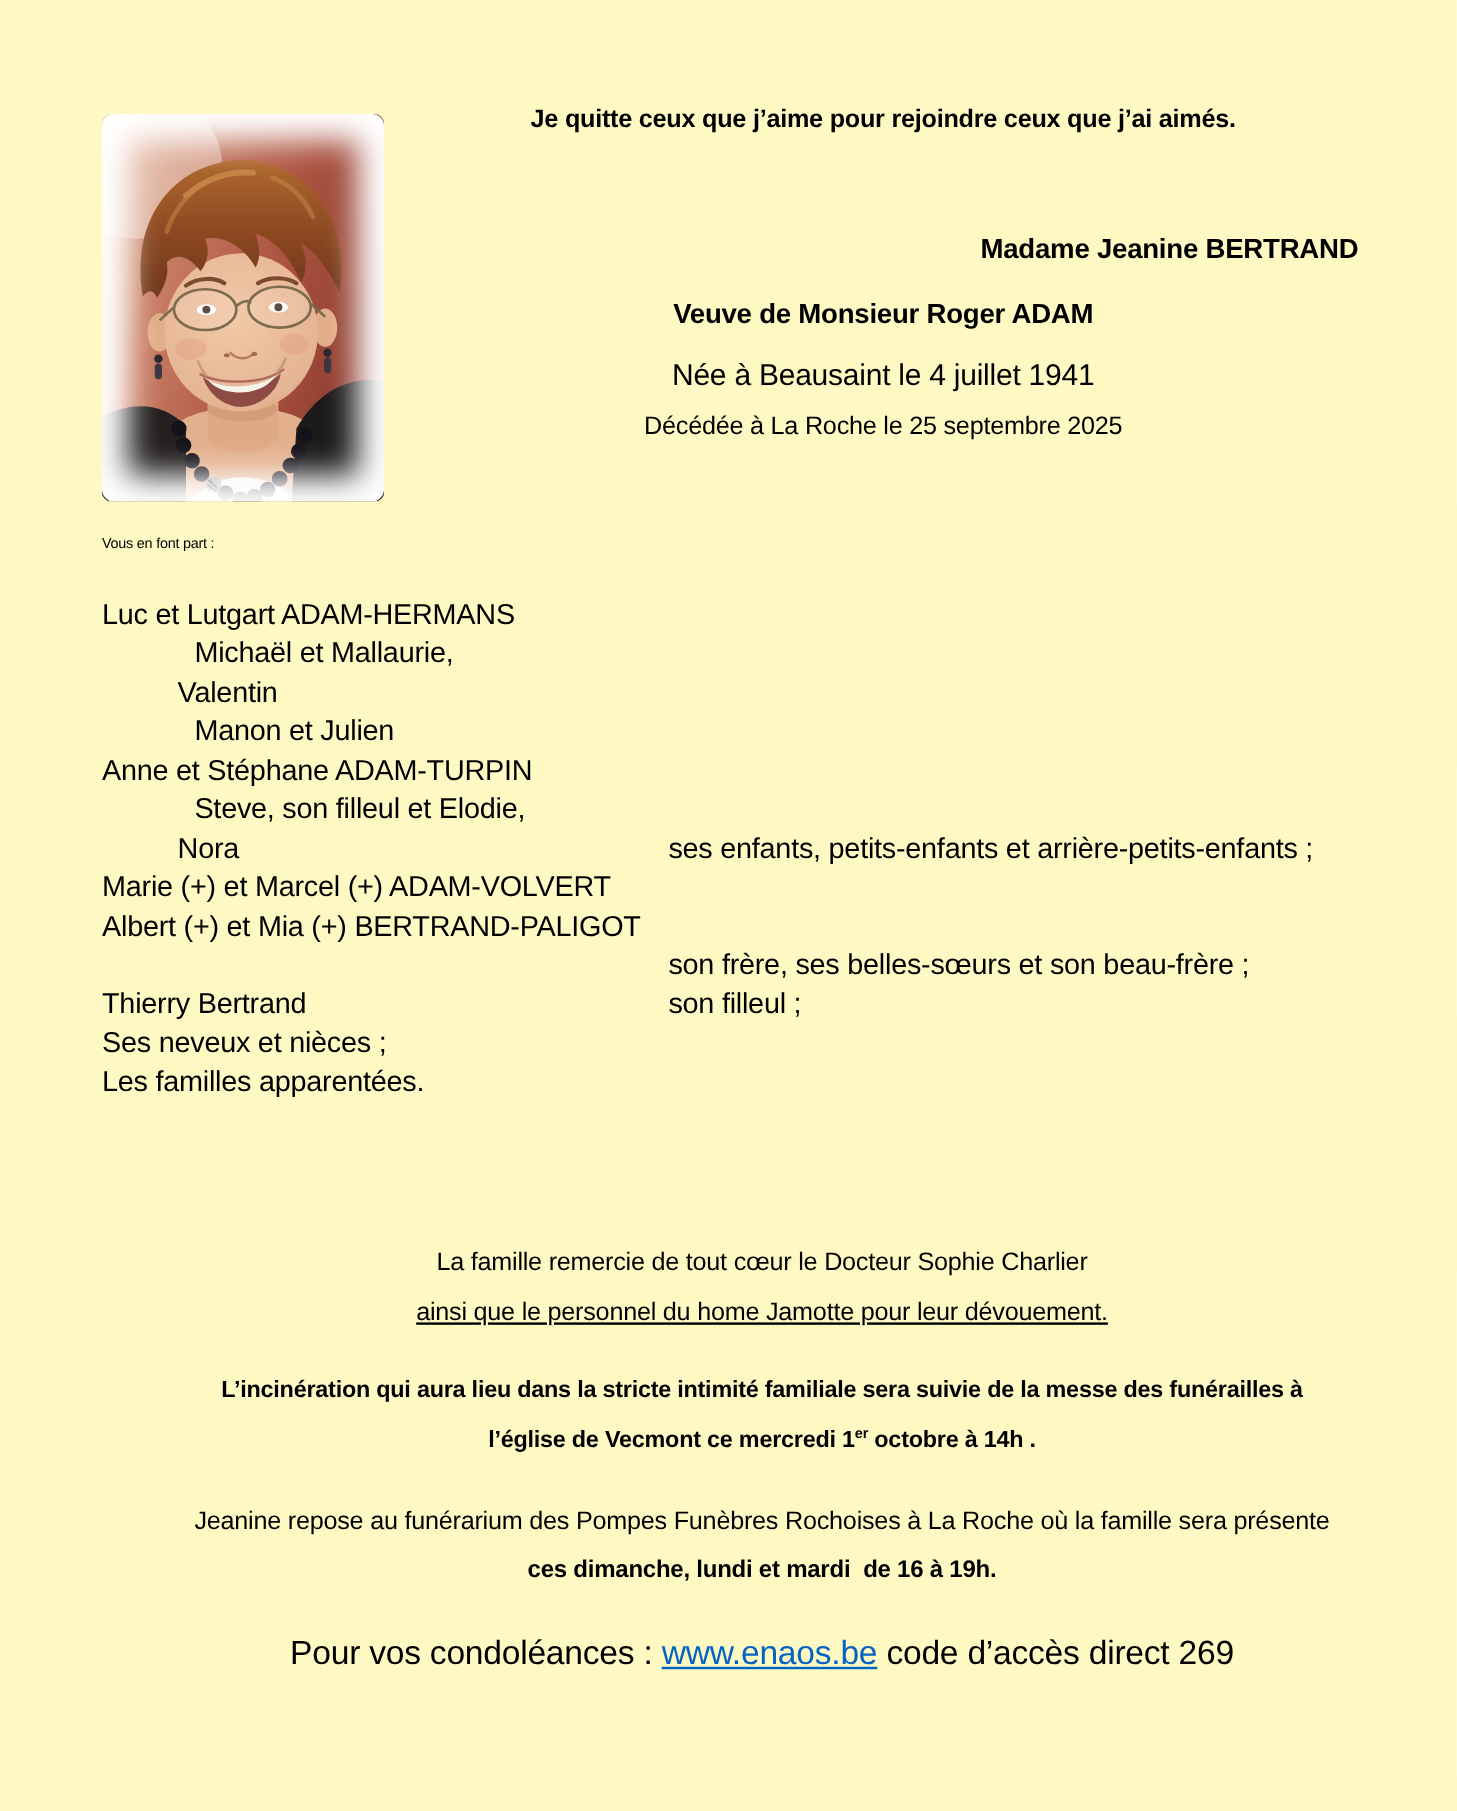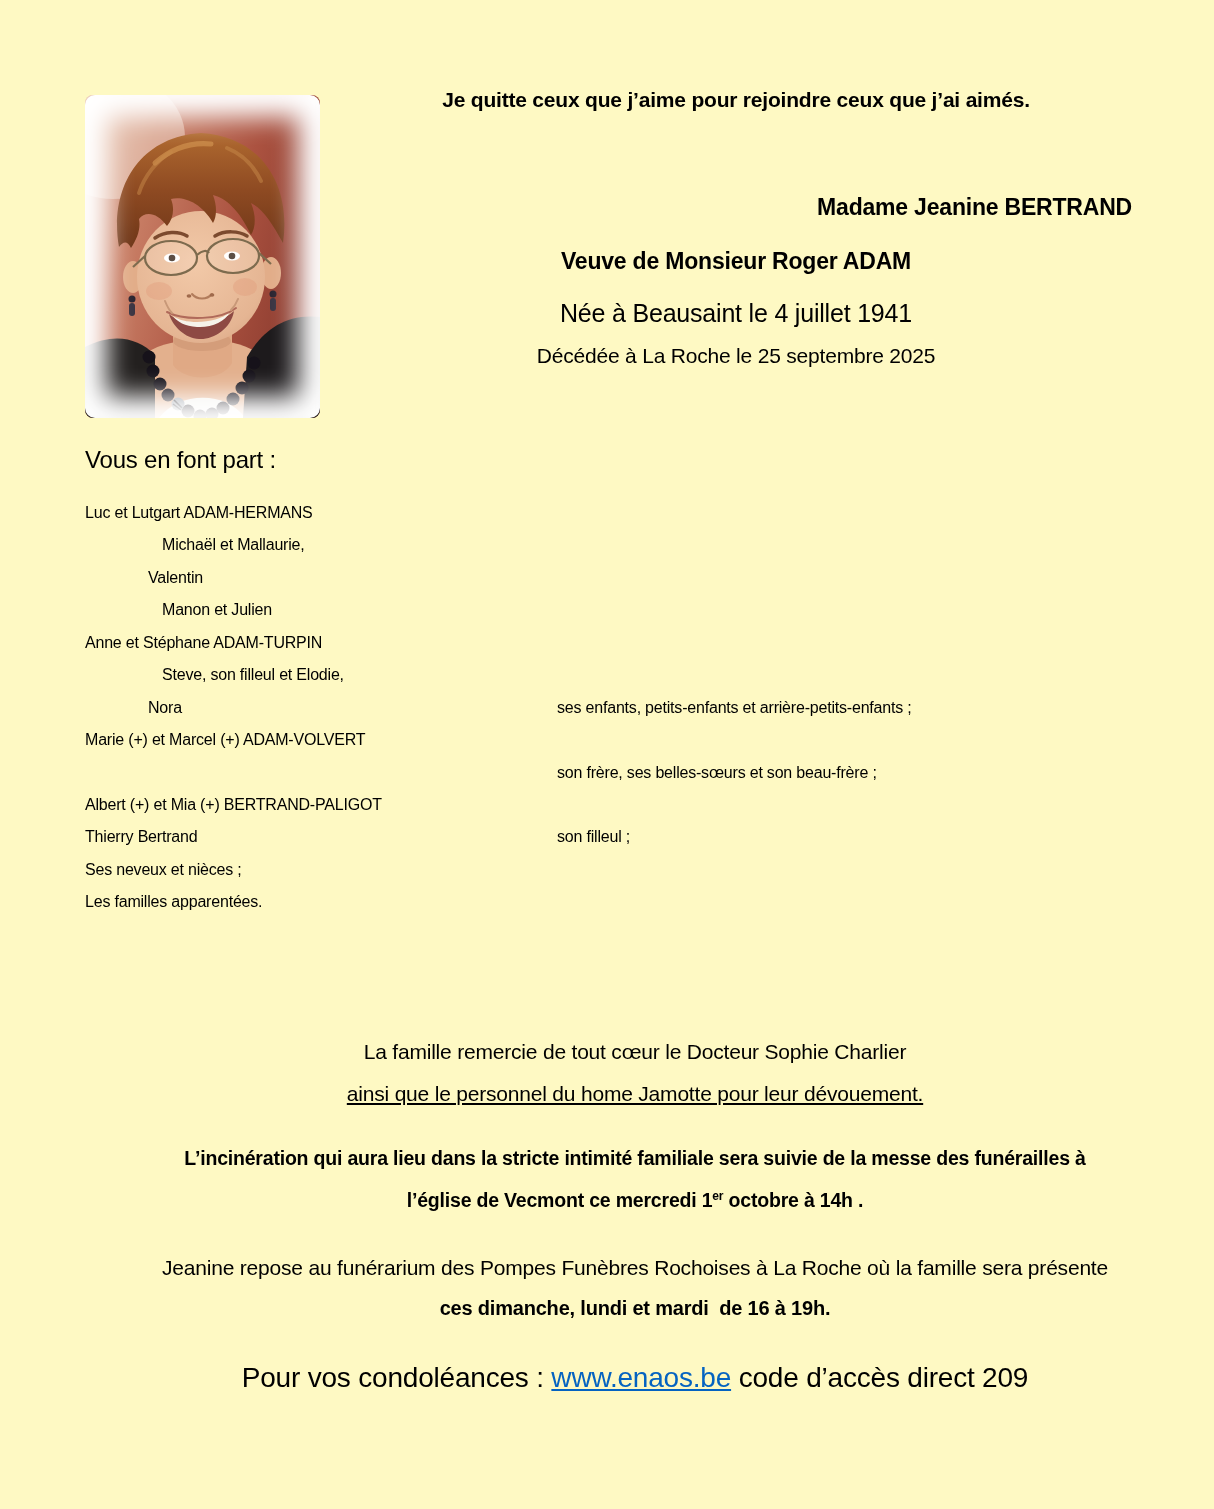--- a/index.html
+++ b/index.html
@@ -34,22 +34,22 @@
   }
 
   
   .epigraph{top:88px;font-size:21px;}
   .dname{top:194px;font-size:23px;text-align:right;}
   .dwidow{top:248px;font-size:23px;}
   .dbirth{top:299px;font-size:25px;}
   .ddeath{top:344px;font-size:21px;}
 
   
-  .intro{left:85px;top:446px;font-size:24px;}
-  .family{left:85px;top:497px;width:1080px;font-size:16px;}
+  .intro{left:85px;top:446px;font-size:12px;}
+  .family{left:85px;top:497px;width:1080px;font-size:24px;}
   .row{position:relative;height:32.45px;line-height:32.45px;white-space:nowrap;}
   .row .l{display:inline-block;}
   .row.ind1 .l{margin-left:77px;}
   .row.ind2 .l{margin-left:63px;}
   .row .r{position:absolute;left:472px;top:0;white-space:nowrap;}
 
   
   .thanks1{top:1040px;font-size:21px;}
   .thanks2{top:1082px;font-size:21px;text-decoration:underline;}
   .cer1{top:1147px;font-size:19.5px;}
@@ -172,22 +172,22 @@
 
   <div class="abs family">
     <div class="row"><span class="l">Luc et Lutgart ADAM-HERMANS</span><span class="r"></span></div>
     <div class="row ind1"><span class="l">Michaël et Mallaurie,</span><span class="r"></span></div>
     <div class="row ind2"><span class="l">Valentin</span><span class="r"></span></div>
     <div class="row ind1"><span class="l">Manon et Julien</span><span class="r"></span></div>
     <div class="row"><span class="l">Anne et Stéphane ADAM-TURPIN</span><span class="r"></span></div>
     <div class="row ind1"><span class="l">Steve, son filleul et Elodie,</span><span class="r"></span></div>
     <div class="row ind2"><span class="l">Nora</span><span class="r">ses enfants, petits-enfants et arrière-petits-enfants ;</span></div>
     <div class="row"><span class="l">Marie (+) et Marcel (+) ADAM-VOLVERT</span><span class="r"></span></div>
+    <div class="row"><span class="l">Albert (+) et Mia (+) BERTRAND-PALIGOT</span><span class="r"></span></div>
     <div class="row"><span class="l"></span><span class="r">son frère, ses belles-sœurs et son beau-frère ;</span></div>
-    <div class="row"><span class="l">Albert (+) et Mia (+) BERTRAND-PALIGOT</span><span class="r"></span></div>
     <div class="row"><span class="l">Thierry Bertrand</span><span class="r">son filleul ;</span></div>
     <div class="row"><span class="l">Ses neveux et nièces ;</span><span class="r"></span></div>
     <div class="row"><span class="l">Les familles apparentées.</span><span class="r"></span></div>
   </div>
 
   <div class="abs pageband thanks1">
       <span>La famille remercie de tout cœur le Docteur Sophie Charlier</span>
     </div>
   <div class="abs pageband thanks2">
       <span>ainsi que le personnel du home Jamotte pour leur dévouement.</span>
@@ -203,16 +203,16 @@
   <div class="abs pageband rep1">
       <span>Jeanine repose au funérarium des Pompes Funèbres Rochoises à La Roche où la famille sera présente</span>
     </div>
   <div class="abs pageband b rep2">
       <span class="pre">ces dimanche, lundi et mardi  de 16 à 19h.</span>
     </div>
 
   <div class="abs pageband cond">
       <span class="pre">Pour vos condoléances : </span>
       <a class="weblink">www.enaos.be</a>
-      <span class="pre"> code d’accès direct 209</span>
+      <span class="pre"> code d’accès direct 269</span>
     </div>
 
 </div>
 
 </body></html>

